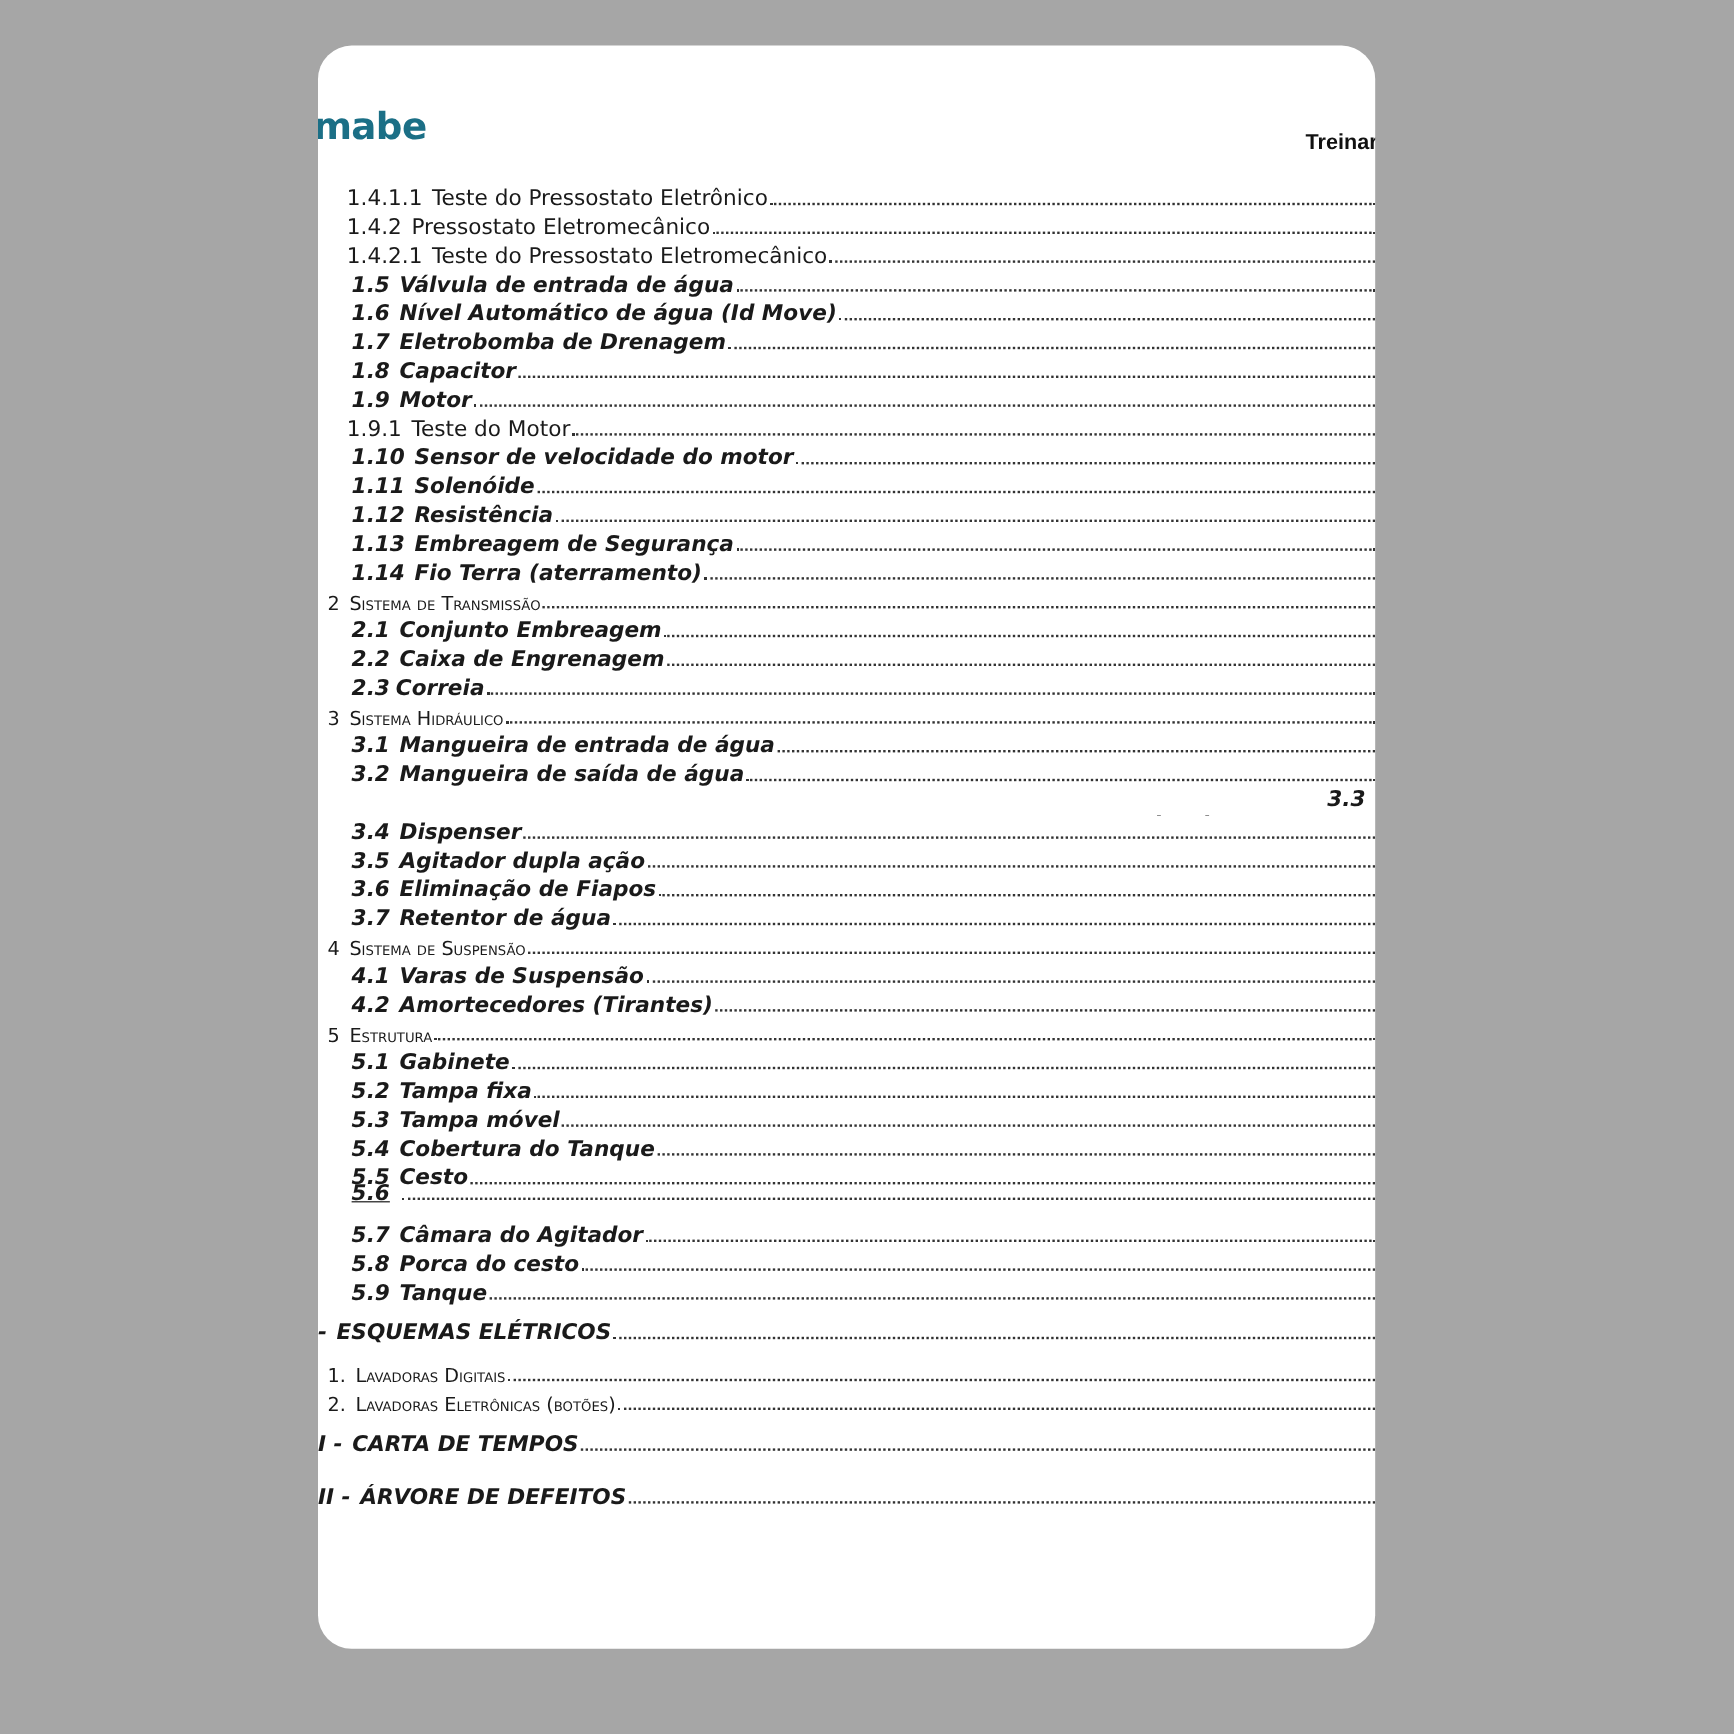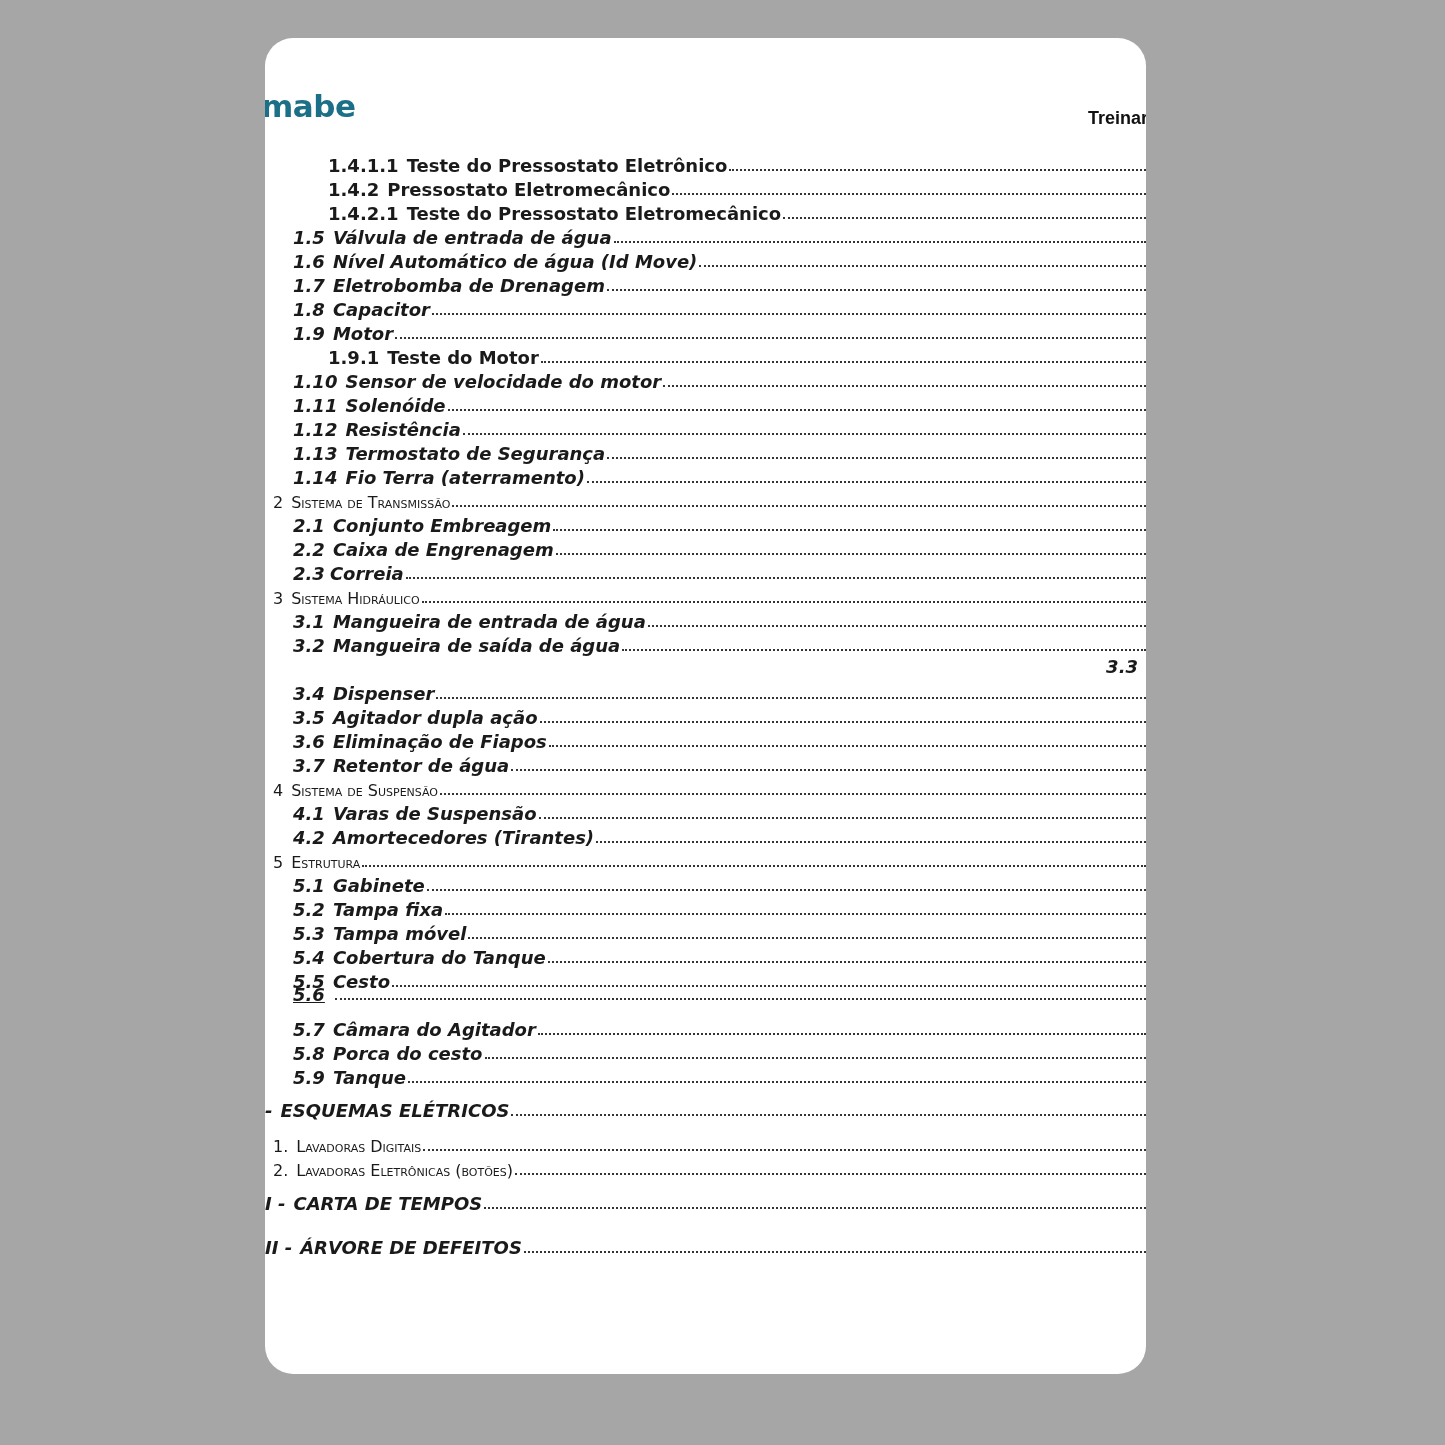--- a/index.html
+++ b/index.html
@@ -21,21 +21,21 @@
   }
   .toc { position:absolute; left:0; top:114px; width:881px; }
   .row {
     position:absolute; left:0; right:0; height:24px; display:flex; align-items:flex-end;
     white-space:nowrap; color:#1a1a1a; overflow:hidden;
   }
   .row .txt { flex:0 0 auto; }
   .row .leader {
     flex:1 1 auto; border-bottom:2px dotted #333; margin:0 0 5px 2px; min-width:10px; height:0;
   }
-  .lvl-sub3 { padding-left:38px; font-size:18px; font-family:"DejaVu Sans", sans-serif; font-weight:bold;margin-left:25px; }
+  .lvl-sub3 { padding-left:24px; font-size:18px; font-family:"DejaVu Sans", sans-serif; font-weight:normal; }
   .lvl-sub2 { padding-left:28px; font-size:18px; font-style:italic; font-weight:bold; font-family:"DejaVu Sans", sans-serif; }
   .lvl-sec { padding-left:8px; font-size:16px; font-variant:small-caps; font-family:"DejaVu Sans", sans-serif; }
   .lvl-part { padding-left:0; font-size:18px; font-style:italic; font-weight:bold; font-family:"DejaVu Sans", sans-serif; }
   .lvl-partsub { padding-left:8px; font-size:16px; font-variant:small-caps; font-family:"DejaVu Sans", sans-serif; }
   .footer {
     position:absolute; left:0; right:0; top:1293px; height:34px; background:#c0c0c0;
     font-family:"Liberation Sans", sans-serif; font-weight:bold; font-size:16px; color:#111;
   }
   .footer .left { position:absolute; left:-3px; top:8px; }
   .footer .right { position:absolute; right:5px; top:8px; }
@@ -103,21 +103,21 @@
         <span class="txt">Solenóide</span>
         <span class="leader"></span>
       </div>
       <div class="row lvl-sub2" style="top: 264px;">
         <span class="txt" style="margin-right: 8px;">1.12</span>
         <span class="txt">Resistência</span>
         <span class="leader"></span>
       </div>
       <div class="row lvl-sub2" style="top: 288px;">
         <span class="txt" style="margin-right: 8px;">1.13</span>
-        <span class="txt">Termostato de Segurança</span>
+        <span class="txt">Embreagem de Segurança</span>
         <span class="leader"></span>
       </div>
       <div class="row lvl-sub2" style="top: 312px;">
         <span class="txt" style="margin-right: 8px;">1.14</span>
         <span class="txt">Fio Terra (aterramento)</span>
         <span class="leader"></span>
       </div>
       <div class="row lvl-sec" style="top: 336px;">
         <span class="txt" style="margin-right: 8px;">2</span>
         <span class="txt">Sistema de Transmissão</span>

